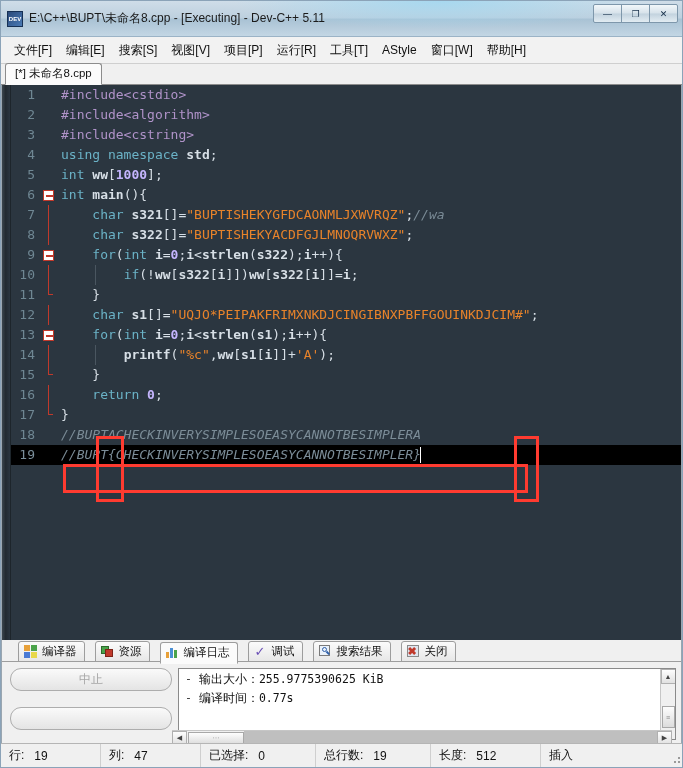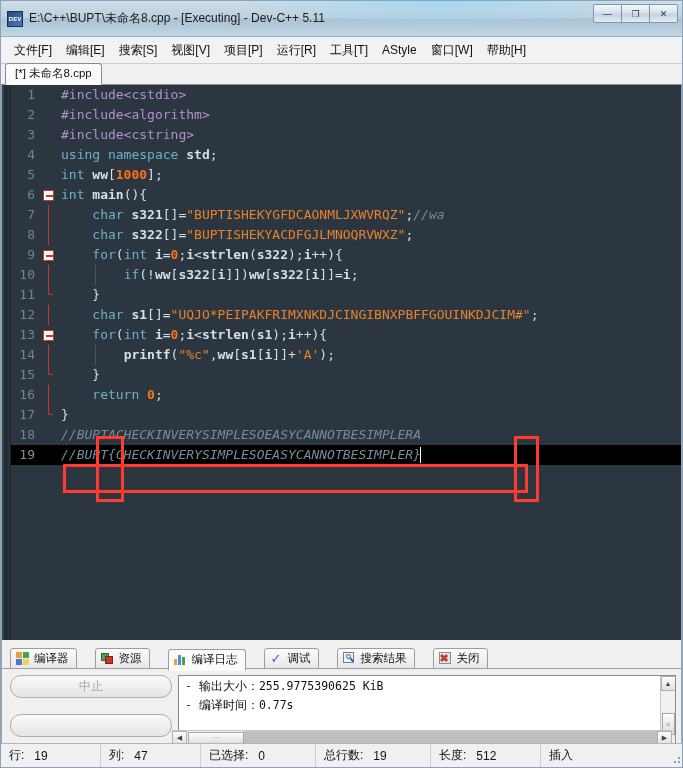--- a/index.html
+++ b/index.html
@@ -128,21 +128,21 @@
     width: 20px; flex: none; position: relative;
   }
   .code { flex: 1 1 auto; color: #d7dfe6; line-height: 20px; }
   .line.selected { background: #000000; }
   .line.selected .ln { color: #7b8f9b; }
 
   
   .k  { color: #6bb3c7; }
   .pp { color: #b093c9; }        
   .st { color: #e8832a; }        
-  .num{ color: #f97316; font-weight:bold; }
+  .num{ color: #c4b5fd; font-weight:bold; }
   .cm { color: #7b8c97; font-style: italic; }
   .id { color: #d7dfe6; font-weight: bold; }
   .pl { color: #d7dfe6; }
 
   
   .fold {
     position: absolute; left: 2px; top: 5px;
     width: 11px; height: 11px;
     border: 1px solid #c0392b; background: #ffffff;
   }
@@ -183,22 +183,22 @@
 
   
   #bottom {
     height: 108px;
     background: #f0f0f0;
     border-left: 1px solid #9aa6b0;
     border-right: 1px solid #9aa6b0;
     position: relative;
   }
   #logtabs {
-    height: 29px; display: flex; align-items: flex-end;
-    padding-left: 8px; gap: 16px;
+    height: 22px; display: flex; align-items: flex-end;
+    padding-left: 16px; gap: 8px;
     border-bottom: 1px solid #9d9d9d;
     background: #f0f0f0;
   }
   .ltab {
     display: flex; align-items: center; gap: 4px;
     font-size: 11.5px; color: #111;
     background: linear-gradient(180deg,#fbfbfb,#e7e7e7);
     border: 1px solid #9d9d9d;
     padding: 2px 7px 2px 5px;
     border-radius: 3px 3px 0 0;

